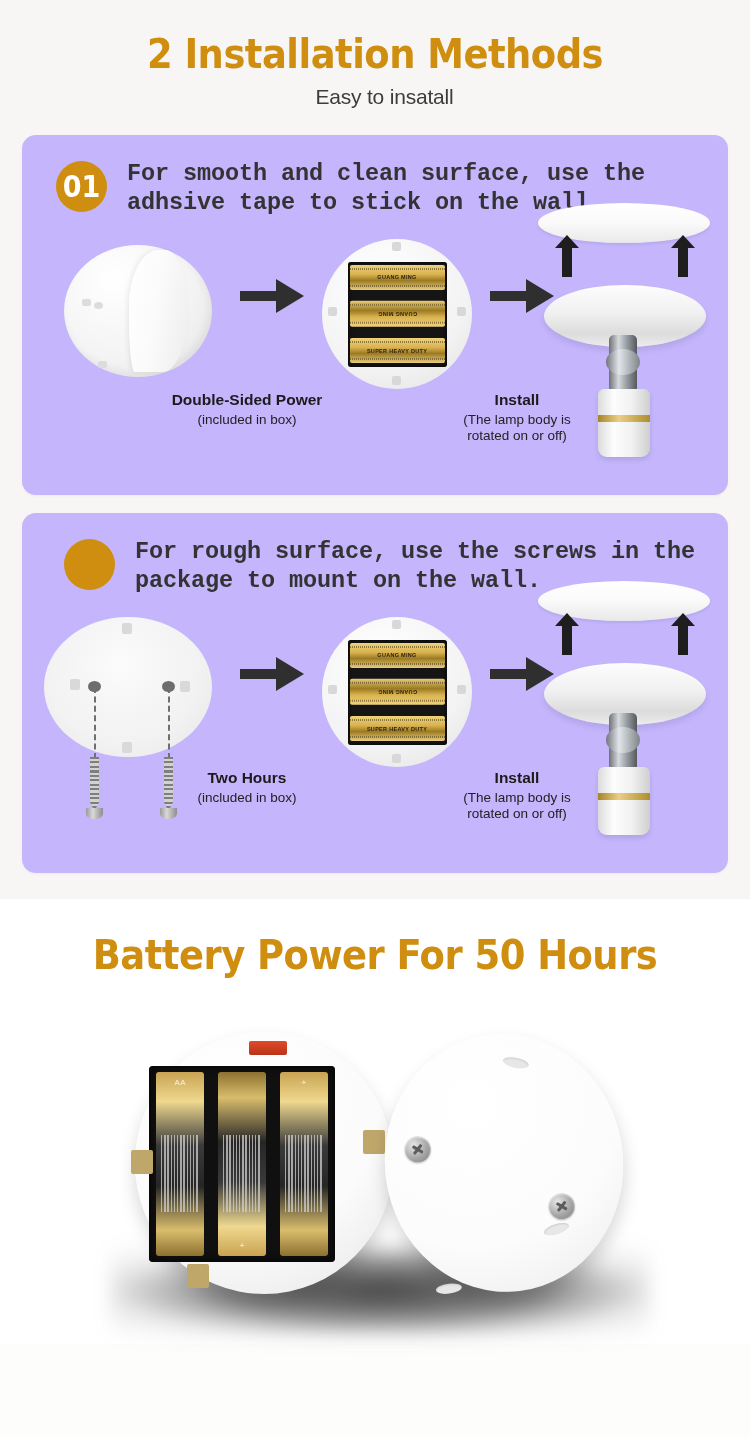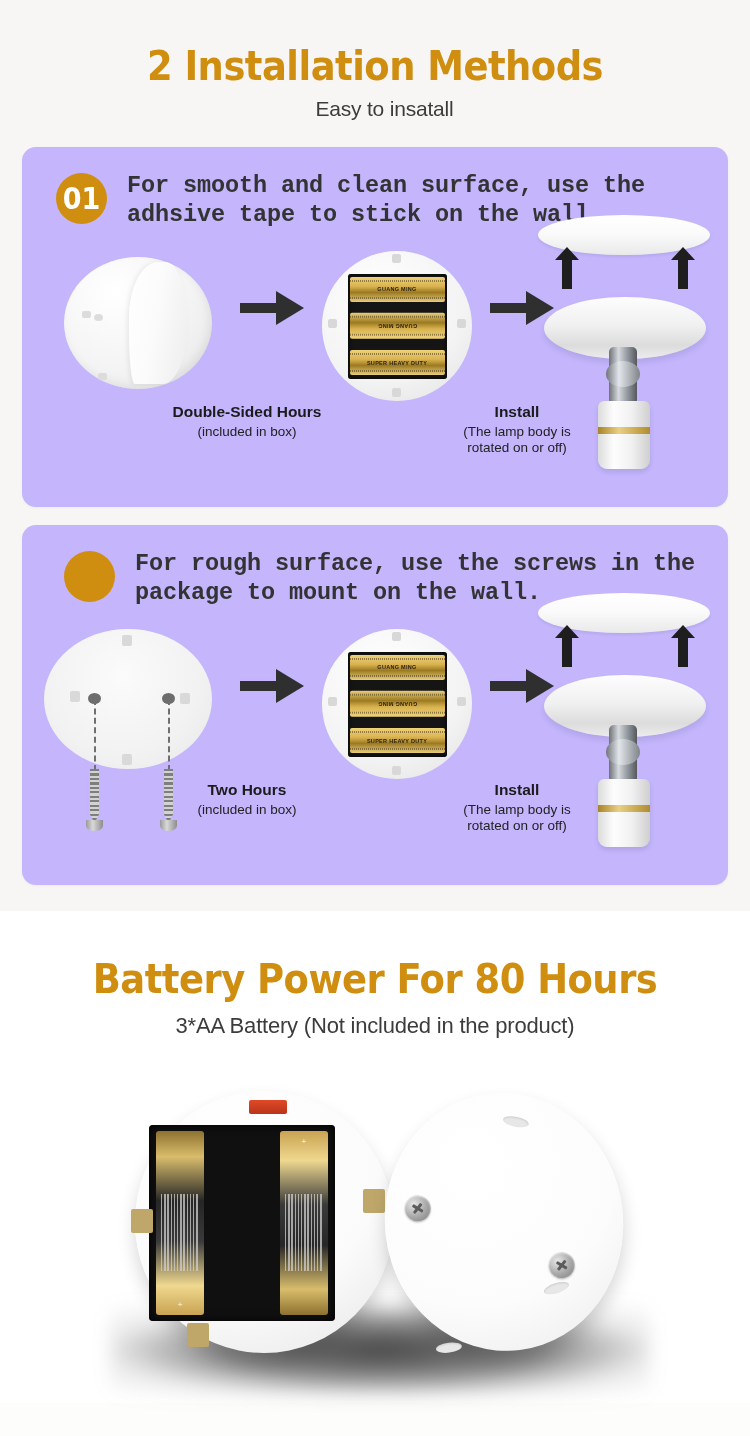--- a/index.html
+++ b/index.html
@@ -13,21 +13,20 @@
   .page { width:750px; height:1436px; position:relative; overflow:hidden; background:#fdfdfc; }
 
   
   .sec-install { background:#f7f6f4; padding:30px 0 26px; position:relative; }
   .title-orange {
     text-align:center;
     font-family:"DejaVu Sans Condensed","Liberation Sans", sans-serif;
     font-weight:bold;
     color:#cf8e10;
     letter-spacing:-0.5px;
-    margin-top:12px;
   }
   .t1 { font-size:41px; line-height:48px; }
   .sub1 { text-align:center; font-size:21px; color:#3c3c3c; margin-top:7px; letter-spacing:-0.2px;padding-left:19px; }
 
   .card {
     background:#c4b5fd;
     border-radius:14px;
     margin:0 22px;
     position:relative;
     box-shadow:0 1px 3px rgba(0,0,0,.045);
@@ -349,21 +348,21 @@
           <div class="up" style="left:32px;"></div>
           <div class="up" style="left:148px;"></div>
           <div class="puck"></div>
           <div class="neck"></div>
           <div class="ball"></div>
           <div class="base"></div>
           <div class="gold"></div>
         </div>
 
         <div class="cap" style="left:110px; top:174px; width:230px;">
-          <div class="b">Double-Sided Hours</div>
+          <div class="b">Double-Sided Power</div>
           <div class="s">(included in box)</div>
         </div>
         <div class="cap" style="left:400px; top:174px; width:190px;">
           <div class="b">Install</div>
           <div class="s">(The lamp body is</div>
           <div class="s" style="margin-top:0;">rotated on or off)</div>
         </div>
       </div>
     </div>
 
@@ -452,29 +451,32 @@
           <div class="b">Install</div>
           <div class="s">(The lamp body is</div>
           <div class="s" style="margin-top:0;">rotated on or off)</div>
         </div>
       </div>
     </div>
   </div>
 
   <div class="sec-batt">
 
-    <div class="title-orange t2">Battery Power For 80 Hours</div>
-    <div class="sub2">3*AA Battery (Not included in the product)</div>
+    <div class="title-orange t2">Battery Power For 50 Hours</div>
 
     <div class="photo-wrap">
       <div class="shadow-blob"></div>
 
       <div class="big-body">
         <div class="redtab"></div>
         <div class="bigwell">
+          <div class="bcell">
+            <div class="plus p-top">AA</div>
+            <div class="ticks"></div>
+          </div>
           <div class="bcell inv">
             <div class="ticks"></div>
             <div class="plus p-bot">+</div>
           </div>
           <div class="bcell">
             <div class="plus p-top">+</div>
             <div class="ticks"></div>
           </div>
         </div>
         <div class="goldtab gt-l"></div>

